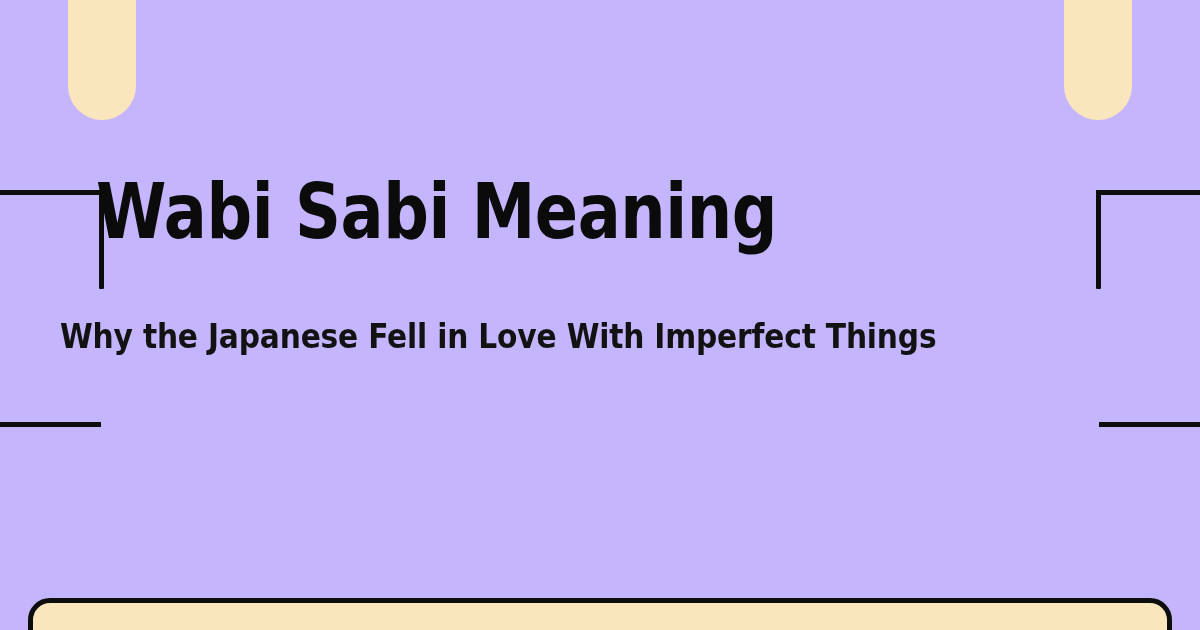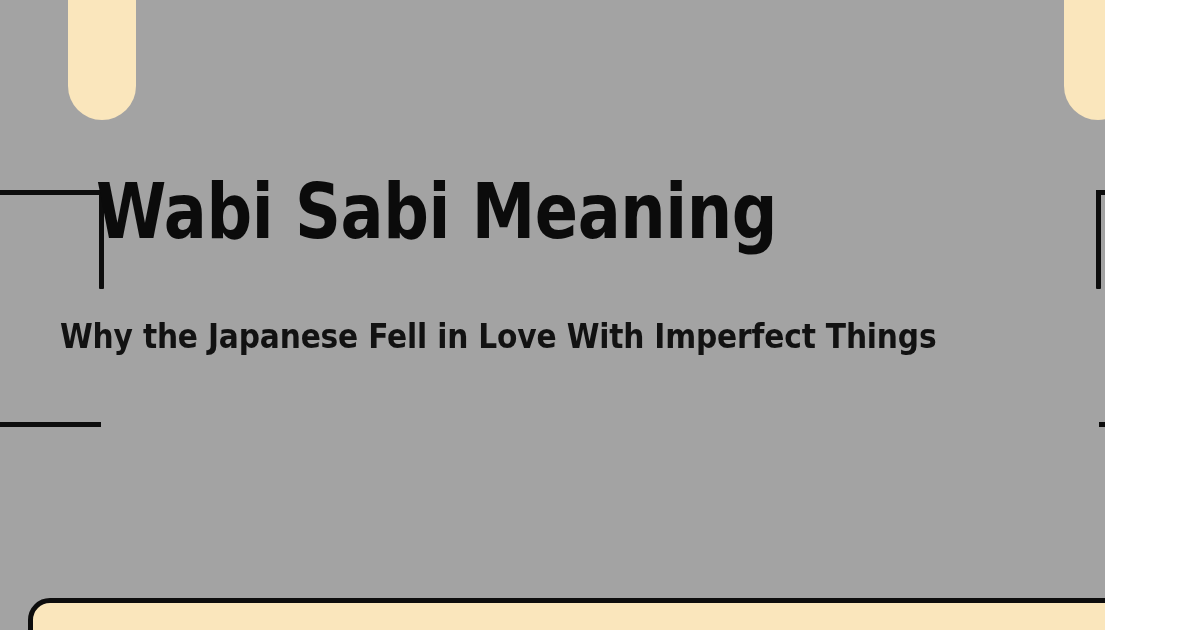--- a/index.html
+++ b/index.html
@@ -9,23 +9,23 @@
   body {
     width: 1200px;
     height: 630px;
     background: #ffffff;
     font-family: "Liberation Sans", sans-serif;
     overflow: hidden;
   }
 
   #card {
     position: relative;
-    width: 1105px;
+    width: 1200px;
     height: 630px;
-    background: #a3a3a3;
+    background: #c4b5fd;
     overflow: hidden;
   }
 
   
   .cream-bar {
     position: absolute;
     top: -40px;
     width: 68px;
     height: 160px;
     background: #FAE6BC;

